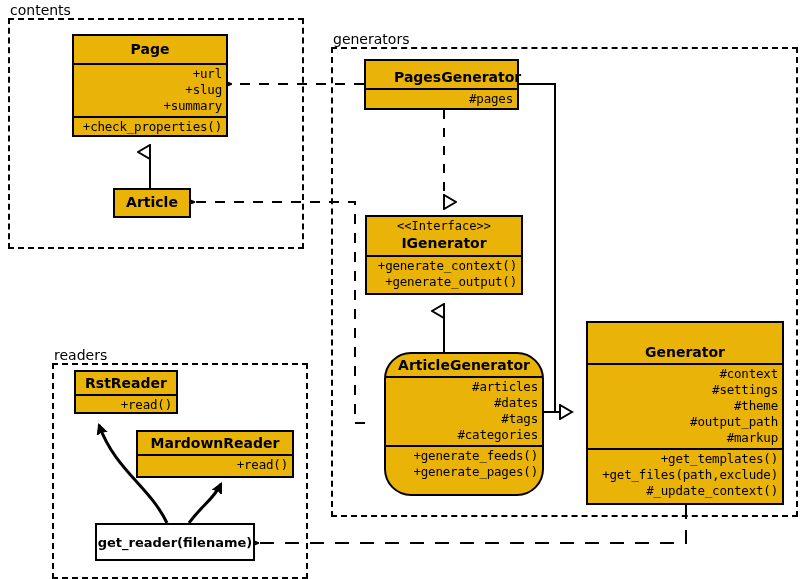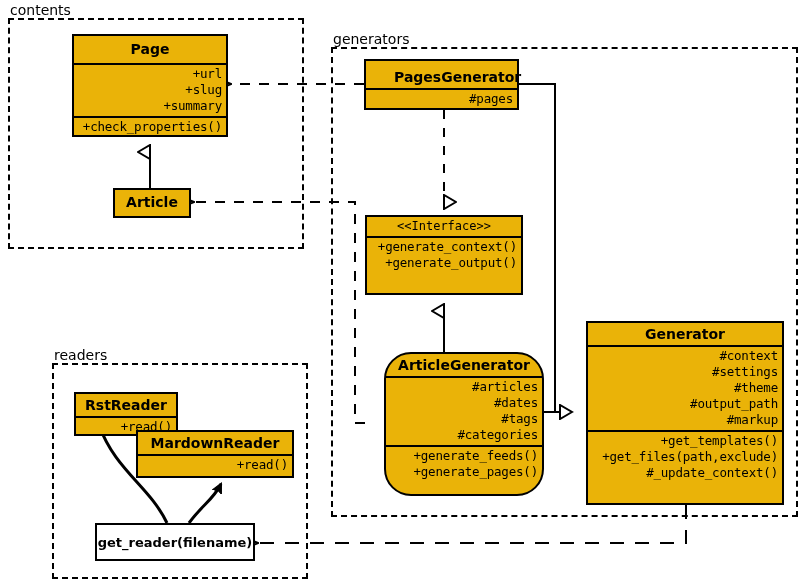--- a/index.html
+++ b/index.html
@@ -205,20 +205,21 @@
       <div class="uml-name" style="padding-top:2px;padding-bottom:2px;">PagesGenerator</div>
     </div>
     <div class="uml-compartment">
       <div class="uml-member">#pages</div>
     </div>
   </div>
 
   <div class="uml-class" style="left:365px; top:215px; width:158px; height:80px;">
     <div class="uml-compartment" style="padding-top:2px;padding-bottom:2px;">
       <div class="uml-stereotype">&lt;&lt;Interface&gt;&gt;</div>
+      <div class="uml-name" style="padding-top:0;padding-bottom:1px;">IGenerator</div>
     </div>
     <div class="uml-compartment">
       <div class="uml-member">+generate_context()</div>
       <div class="uml-member">+generate_output()</div>
     </div>
   </div>
 
   <div class="uml-class" style="left:384px; top:352px; width:160px; height:144px;border-radius:27px;">
     <div class="uml-compartment" style="padding-top:0;padding-bottom:0;">
       <div class="uml-name" style="padding-top:2px;padding-bottom:2px;">ArticleGenerator</div>
@@ -230,37 +231,37 @@
       <div class="uml-member">#categories</div>
     </div>
     <div class="uml-compartment">
       <div class="uml-member">+generate_feeds()</div>
       <div class="uml-member">+generate_pages()</div>
     </div>
   </div>
 
   <div class="uml-class" style="left:586px; top:321px; width:198px; height:184px;">
     <div class="uml-compartment" style="padding-top:0;padding-bottom:0;">
-      <div class="uml-name" style="padding-top:2px;padding-bottom:2px;">Generator</div>
+      <div class="uml-name" style="padding-top:20px;padding-bottom:2px;">Generator</div>
     </div>
     <div class="uml-compartment">
       <div class="uml-member">#context</div>
       <div class="uml-member">#settings</div>
       <div class="uml-member">#theme</div>
       <div class="uml-member">#output_path</div>
       <div class="uml-member">#markup</div>
     </div>
     <div class="uml-compartment">
       <div class="uml-member">+get_templates()</div>
       <div class="uml-member">+get_files(path,exclude)</div>
       <div class="uml-member">#_update_context()</div>
     </div>
   </div>
 
-  <div class="uml-class" style="left:74px; top:392px; width:104px; height:44px;">
+  <div class="uml-class" style="left:74px; top:370px; width:104px; height:44px;">
     <div class="uml-compartment" style="padding-top:0;padding-bottom:0;">
       <div class="uml-name" style="padding-top:2px;padding-bottom:2px;">RstReader</div>
     </div>
     <div class="uml-compartment">
       <div class="uml-member">+read()</div>
     </div>
   </div>
 
   <div class="uml-class" style="left:136px; top:430px; width:158px; height:48px;">
     <div class="uml-compartment" style="padding-top:0;padding-bottom:0;border-radius:9px;">

